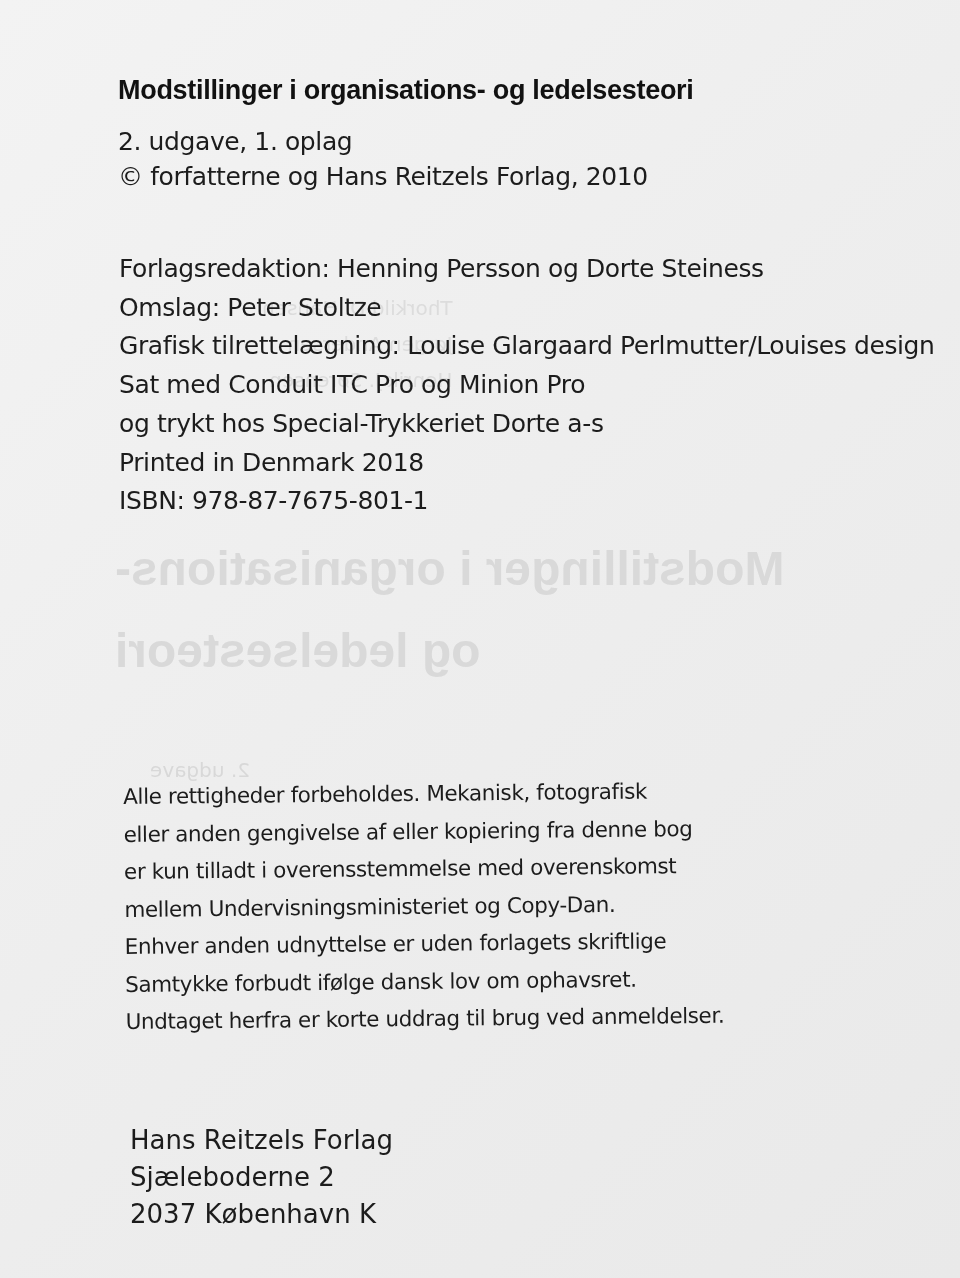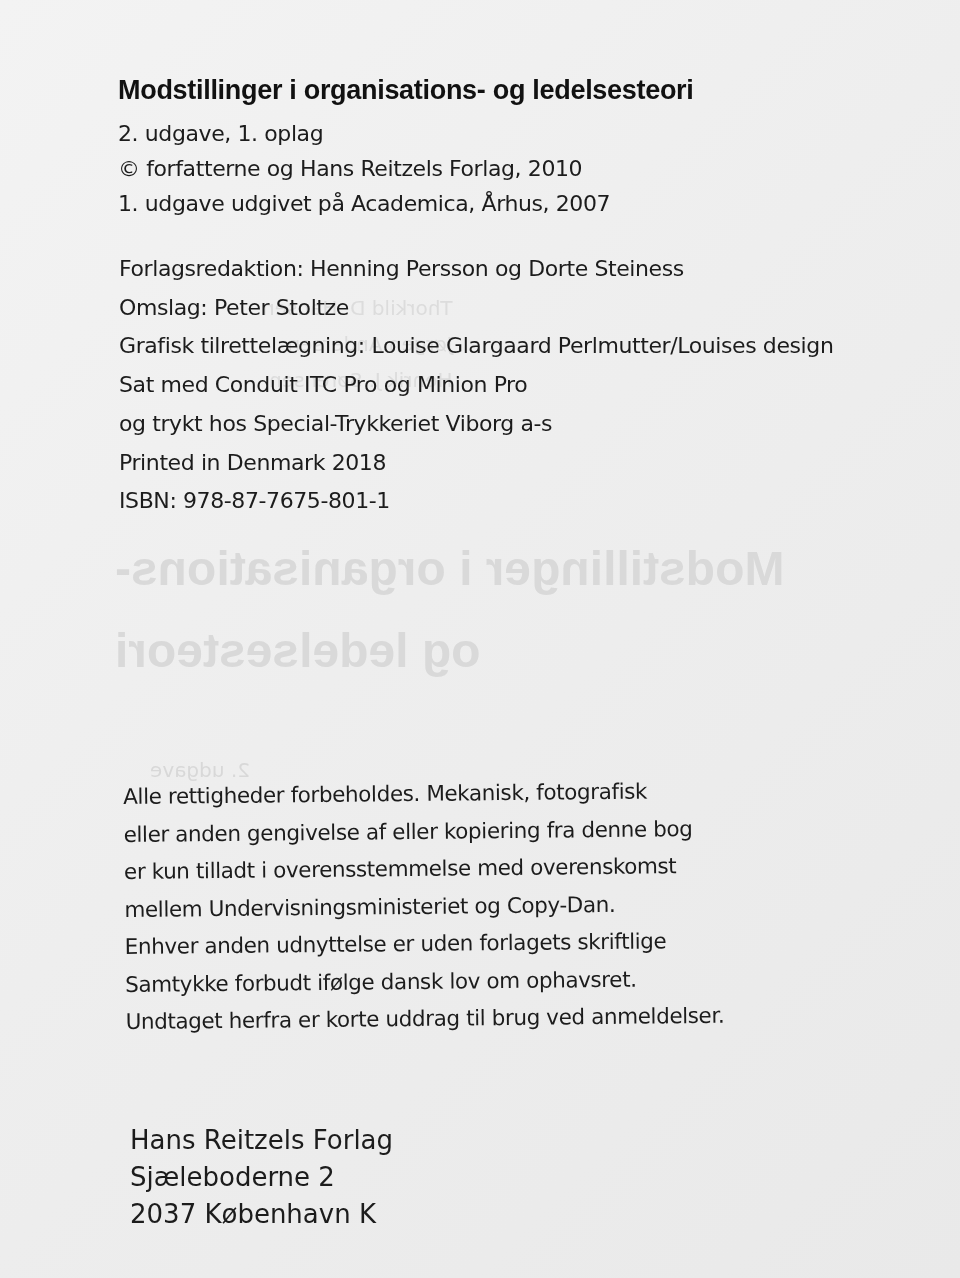--- a/index.html
+++ b/index.html
@@ -61,26 +61,26 @@
       position: absolute;
       z-index: 1;
     }
     .title-block { left: 118px; top: 72px; }
     .title {
       font-family: "Liberation Sans", sans-serif;
       font-weight: bold;
       font-size: 27px;
       letter-spacing: -0.3px;
       line-height: 36px;
-      margin: 0 0 8px 0;
+      margin: 0 0 16px 0;
       color: #111;
     }
     .line {
       display: block;
-      font-size: 22px;
+      font-size: 25px;
       line-height: 35px;
       letter-spacing: -0.4px;
       color: #1c1c1c;
       white-space: nowrap;
     }
     .credits-block { left: 119px; top: 250px; }
     .credits-block .line { line-height: 38.7px; }
     .rights-block { left: 123px; top: 778px; transform: rotate(-0.6deg); transform-origin: left top; }
     .rights-block .line { line-height: 37.5px; font-size: 21.5px; }
     .address-block { left: 130px; top: 1122px; }
@@ -99,29 +99,28 @@
   <div class="bleed">
     <span class="bleed-line">Modstillinger i organisations-</span>
     <span class="bleed-line">og ledelsesteori</span>
   </div>
   <div class="ghost-udgave">2. udgave</div>
 
   <div class="block title-block">
     <h1 class="title">Modstillinger i organisations- og ledelsesteori</h1>
     <span class="line">2. udgave, 1. oplag</span>
     <span class="line"><span>©</span> <span>forfatterne og Hans Reitzels Forlag, 2010</span></span>
-    <span class="line">1. udgave udgivet på Academica, Århus, 2007</span>
   </div>
 
   <div class="block credits-block">
     <span class="line">Forlagsredaktion: Henning Persson og Dorte Steiness</span>
     <span class="line">Omslag: Peter Stoltze</span>
     <span class="line">Grafisk tilrettelægning: Louise Glargaard Perlmutter/Louises design</span>
     <span class="line">Sat med Conduit ITC Pro og Minion Pro</span>
-    <span class="line">og trykt hos Special-Trykkeriet Viborg a-s</span>
+    <span class="line">og trykt hos Special-Trykkeriet Dorte a-s</span>
     <span class="line">Printed in Denmark 2018</span>
     <span class="line">ISBN: 978-87-7675-801-1</span>
   </div>
 
   <div class="block rights-block">
     <span class="line">Alle rettigheder forbeholdes. Mekanisk, fotografisk</span>
     <span class="line">eller anden gengivelse af eller kopiering fra denne bog</span>
     <span class="line">er kun tilladt i overensstemmelse med overenskomst</span>
     <span class="line">mellem Undervisningsministeriet og Copy-Dan.</span>
     <span class="line">Enhver anden udnyttelse er uden forlagets skriftlige</span>

